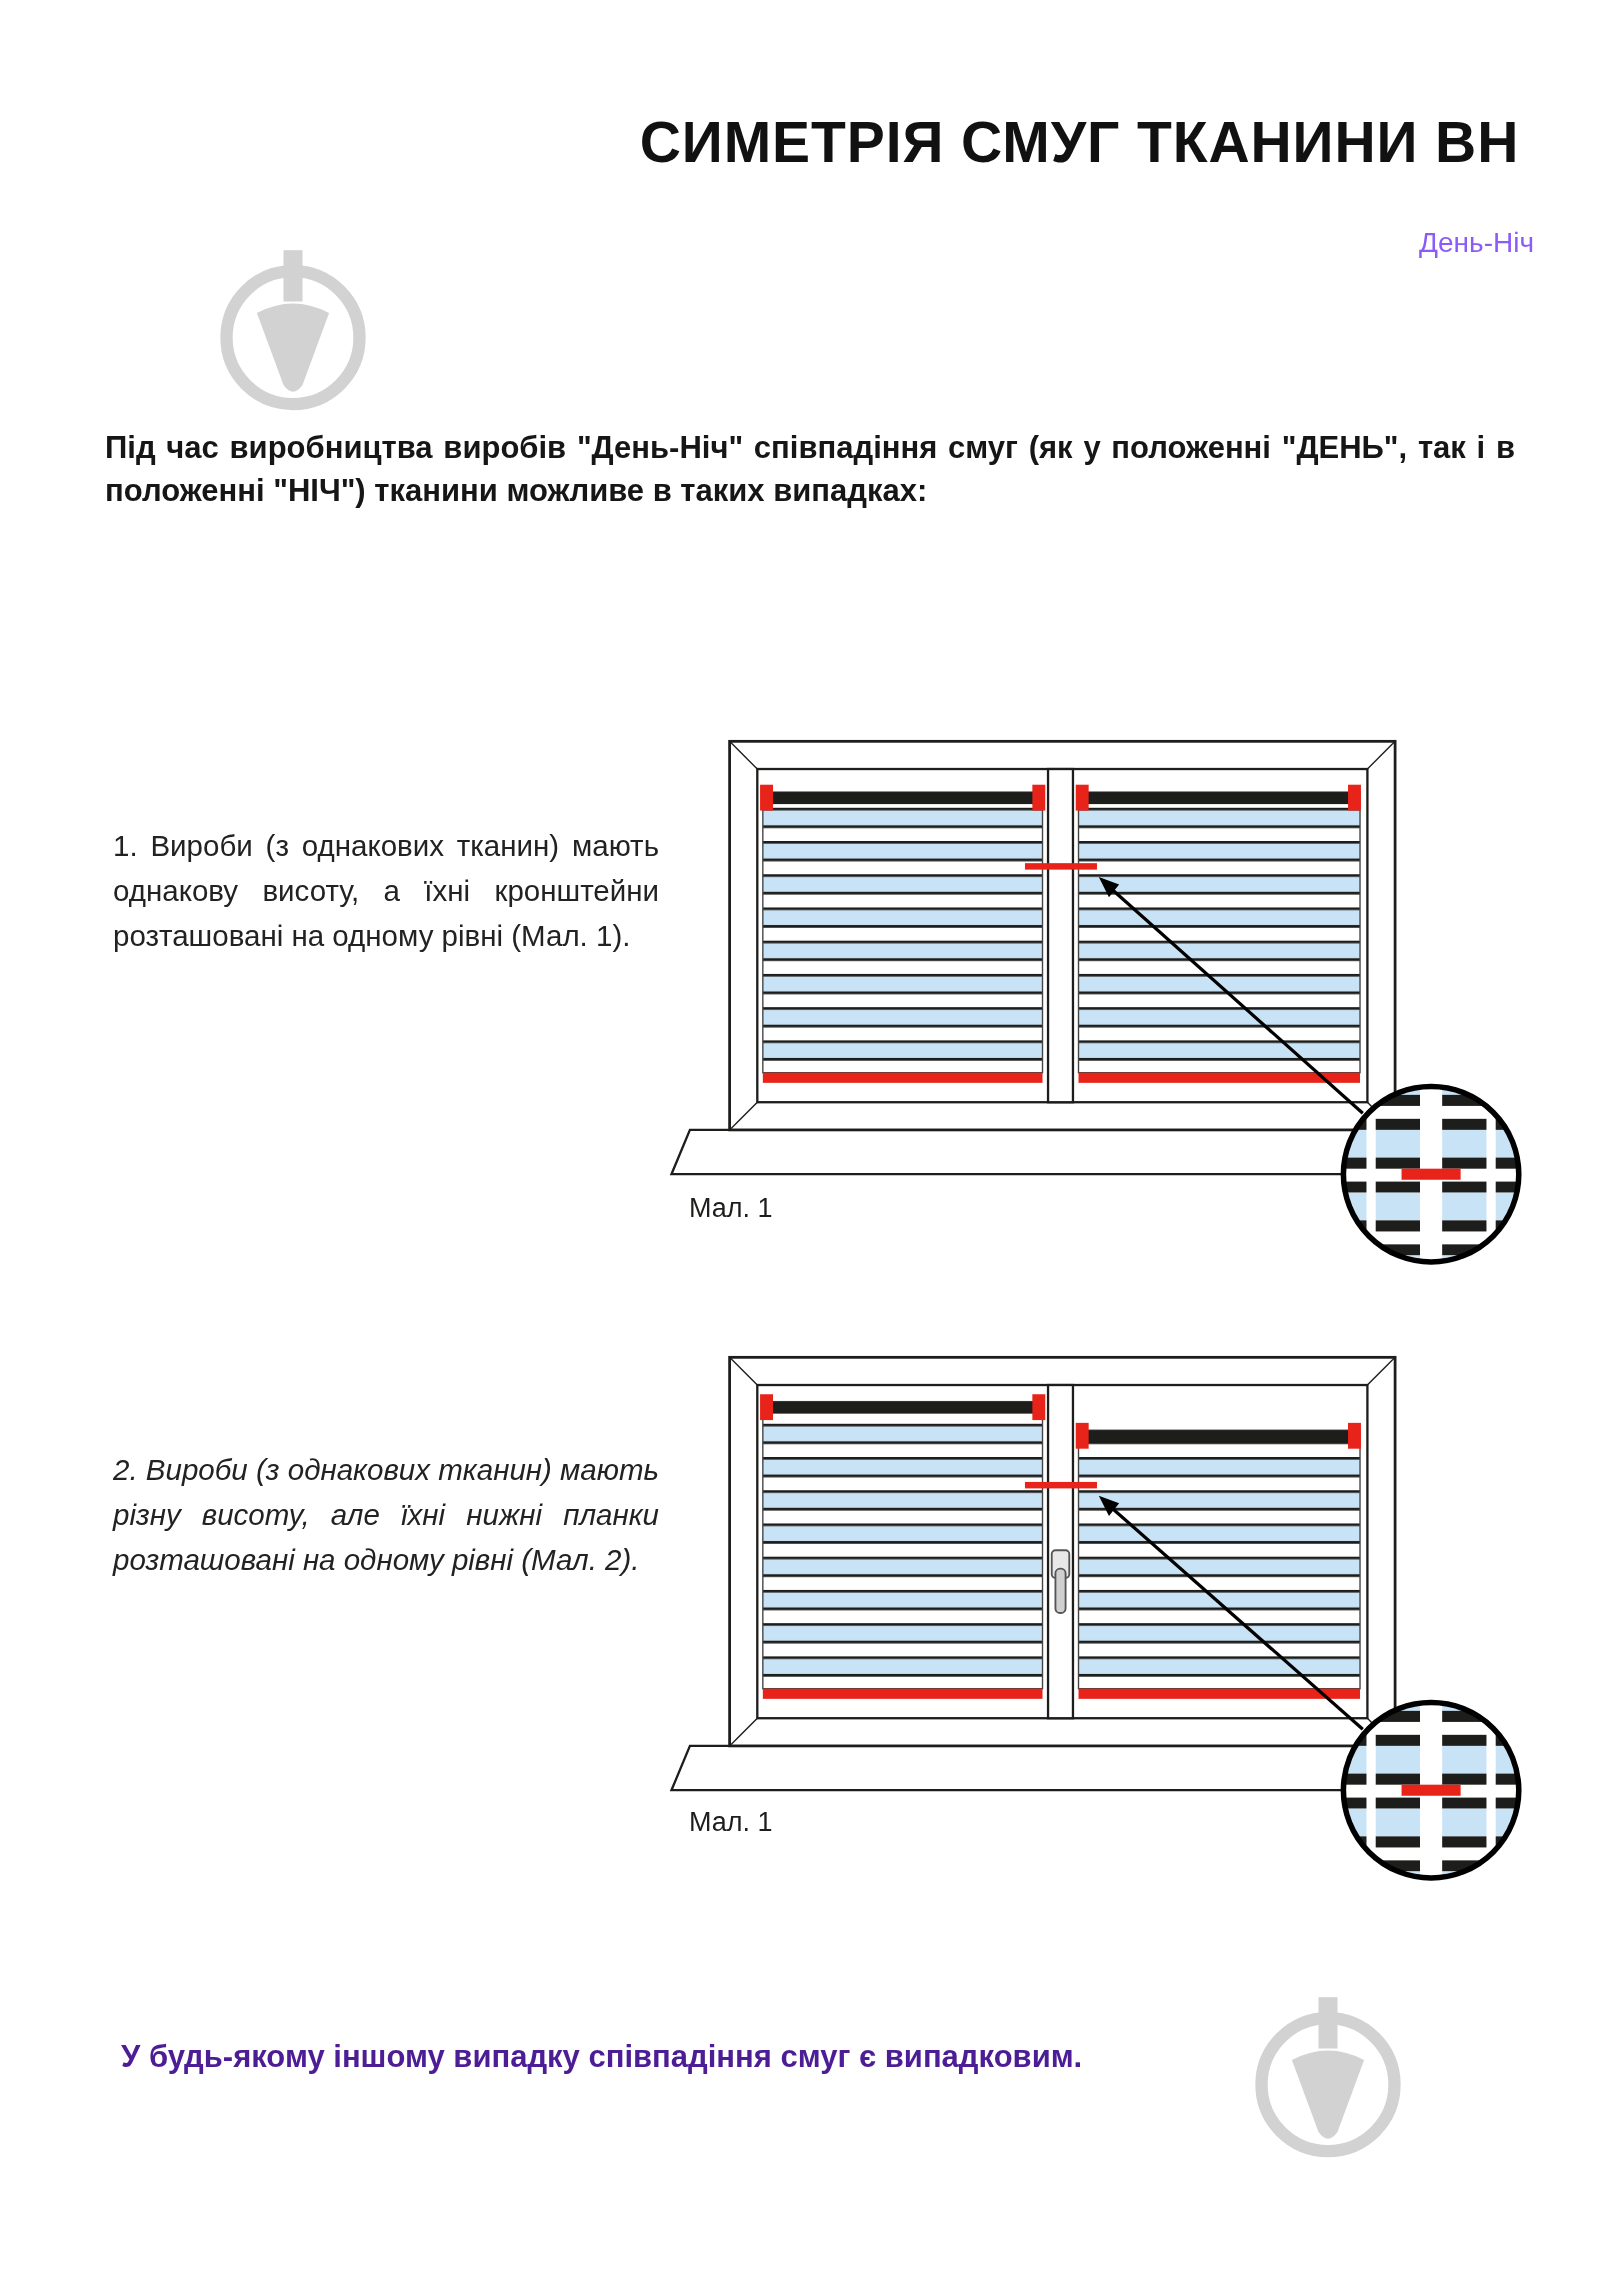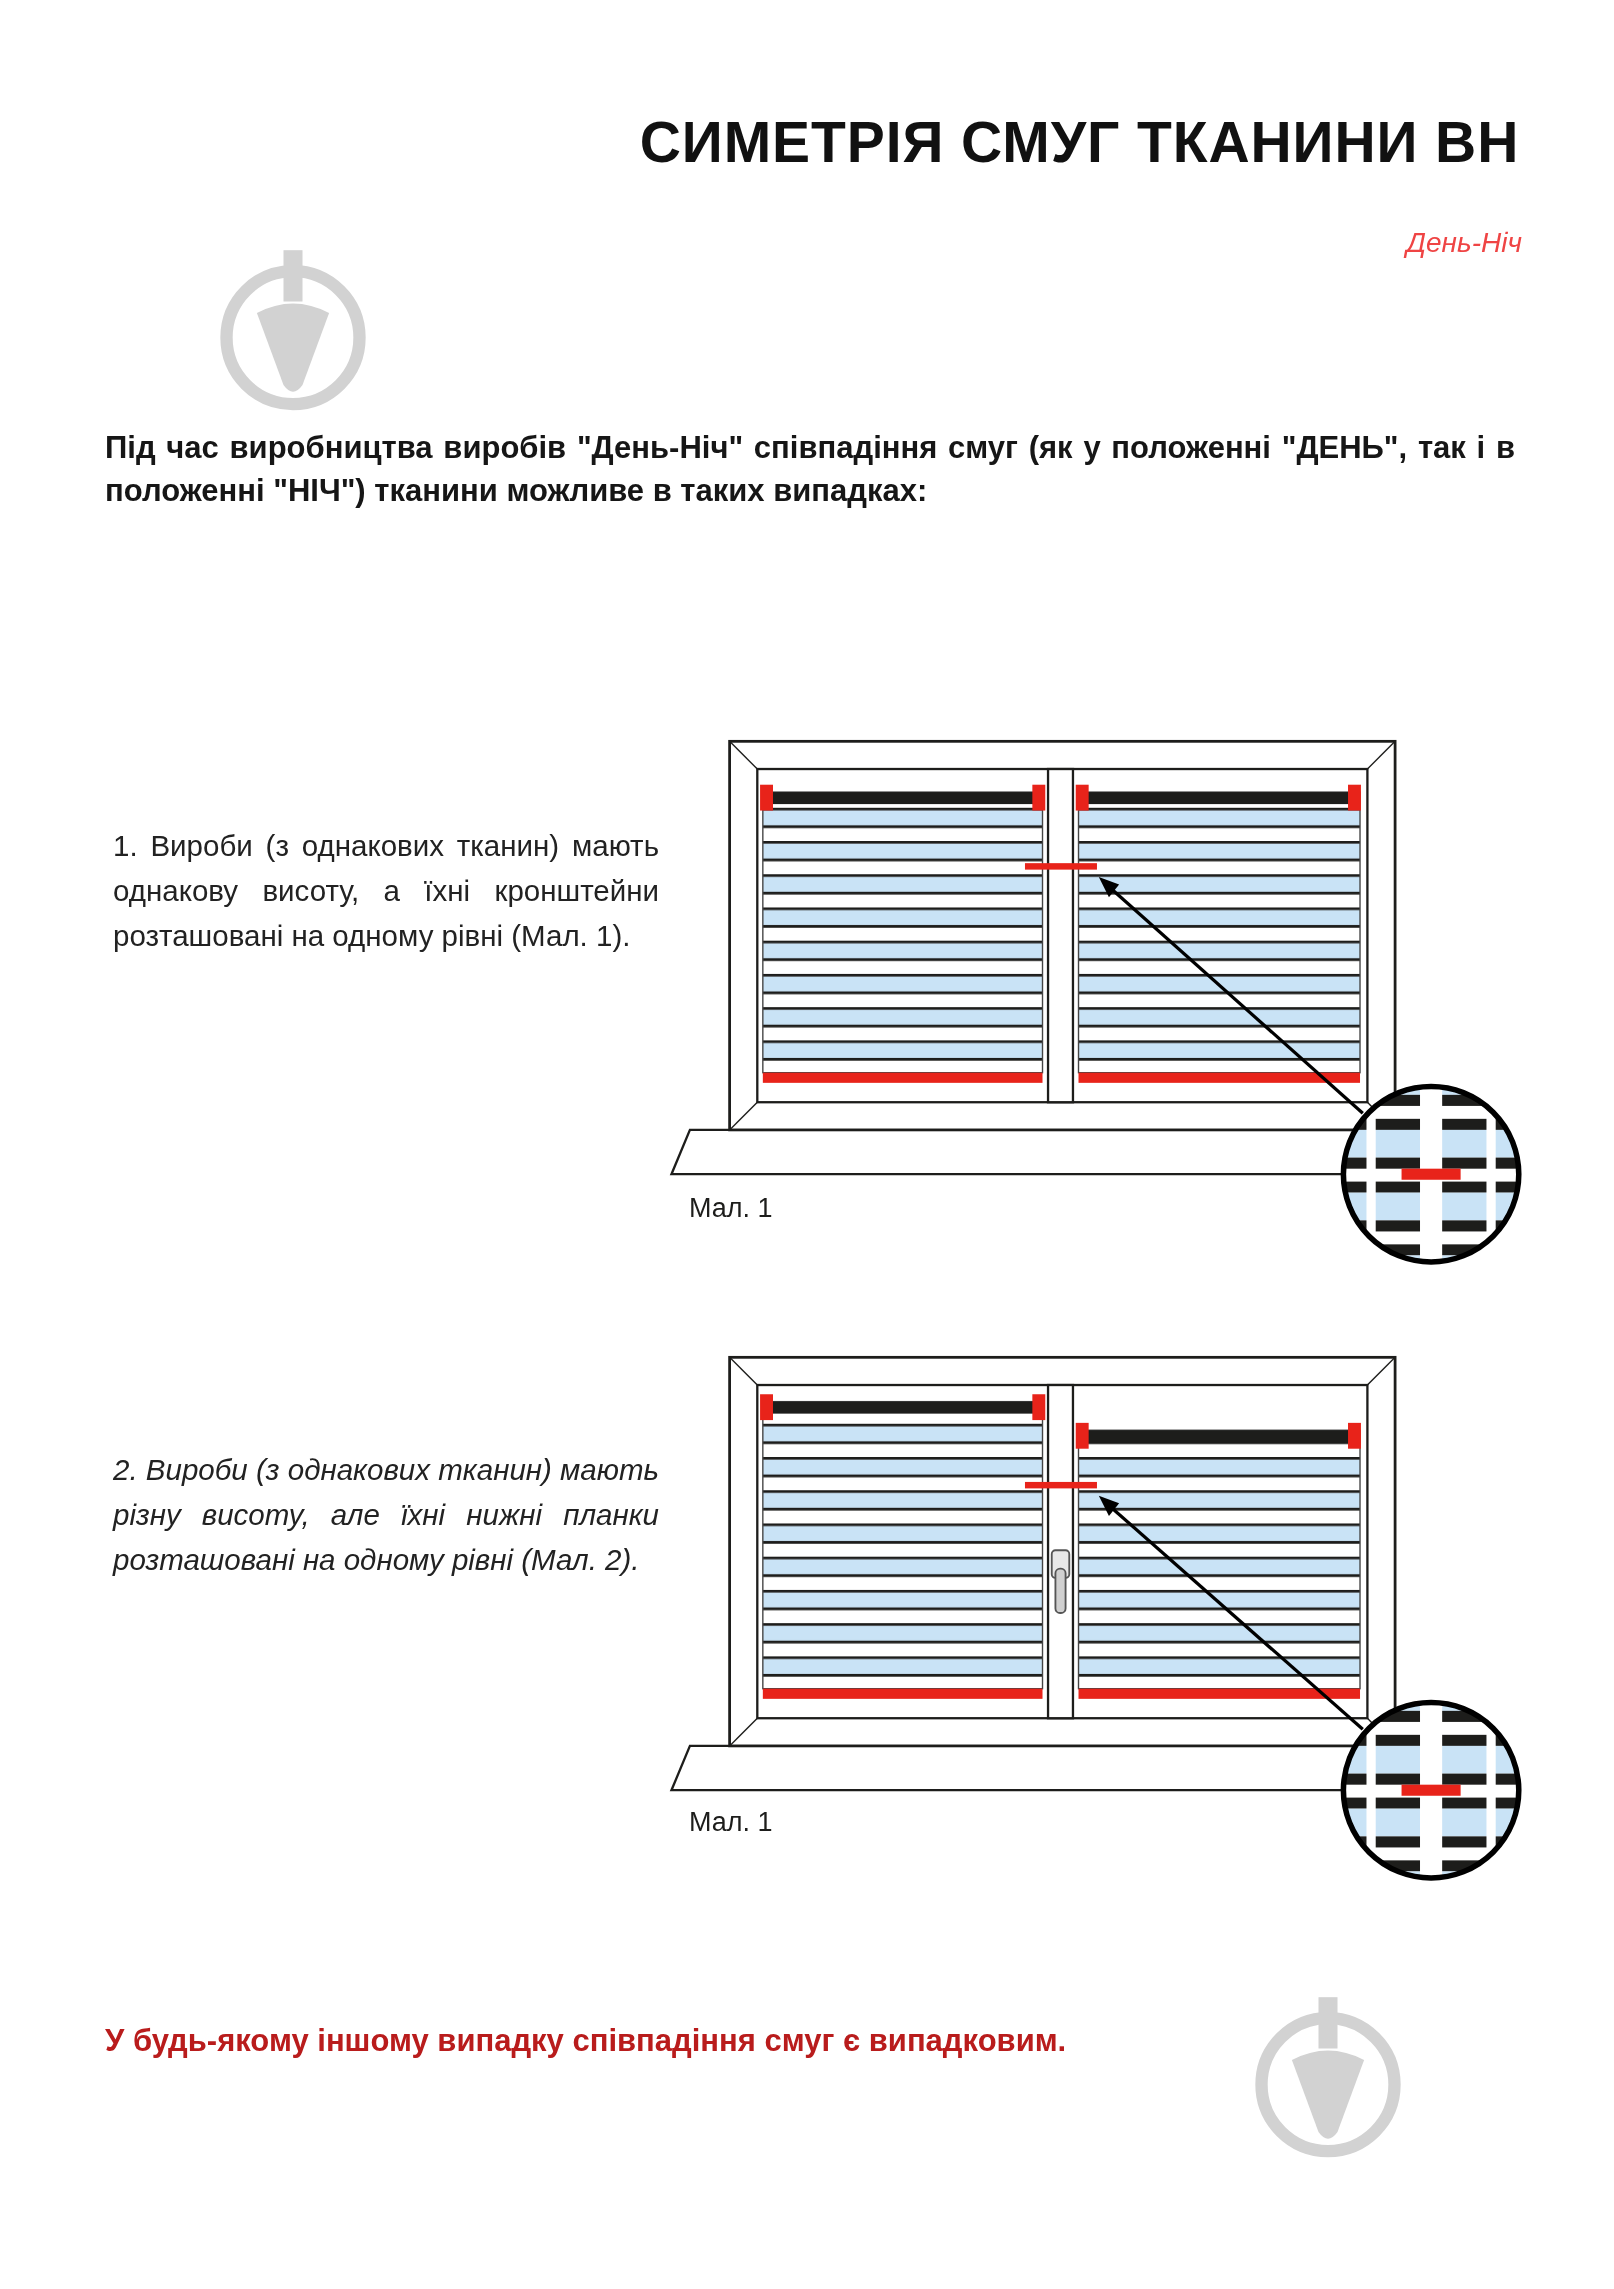--- a/index.html
+++ b/index.html
@@ -13,22 +13,22 @@
   }
   .title {
     position: absolute;
     left: 535px; top: 109px; width: 1089px;
     margin: 0;
     font-size: 57px; font-weight: 700; letter-spacing: 0.9px;
     text-align: center; color: #111111;
   }
   .subtitle {
     position: absolute;
-    right: 92px; top: 227px;
-    font-size: 28px; color: #ef4444; text-align: right; font-style: italic;
+    right: 80px; top: 227px;
+    font-size: 28px; color: #8b5cf6; text-align: right;
   }
   .intro {
     position: absolute;
     left: 105px; top: 426px; width: 1410px;
     margin: 0;
     font-size: 31px; font-weight: 700; line-height: 1.40;
     text-align: justify; color: #161616;
   }
   .case-text {
     position: absolute;
@@ -44,22 +44,22 @@
   .fig-2 { left: 665px; top: 1336px; }
   .caption {
     position: absolute;
     font-size: 27px; color: #1d1d1b;
   }
   .cap-1 { left: 689px; top: 1193px; }
   .cap-2 { left: 689px; top: 1807px; }
   .closing {
     position: absolute;
     left: 105px; top: 2023px; width: 1163px;
-    margin: 0;
-    font-size: 31px; font-weight: 700; color: #b91c1c;
+    margin: 16px;
+    font-size: 31px; font-weight: 700; color: #4c1d95;
   }
   .watermark { position: absolute; }
   .wm-top { left: 198px; top: 235px; }
   .wm-bottom { left: 1233px; top: 1982px; }
 
   
   .red-fill  { fill: var(--accent-red, #e8231a); }
   .blue-fill { fill: var(--stripe-blue, #c9e3f6); }
   .dark-fill { fill: var(--stripe-dark, #1d1d1b); }
   .wm-ring   { stroke: var(--watermark-gray, #d2d2d2); }

